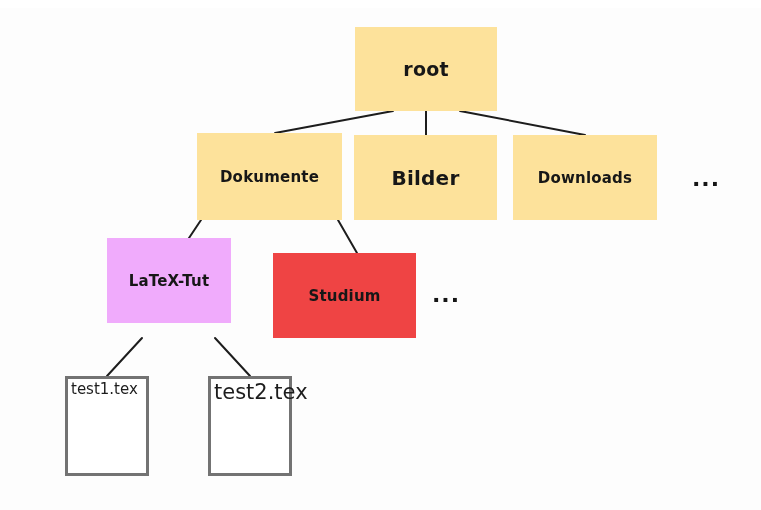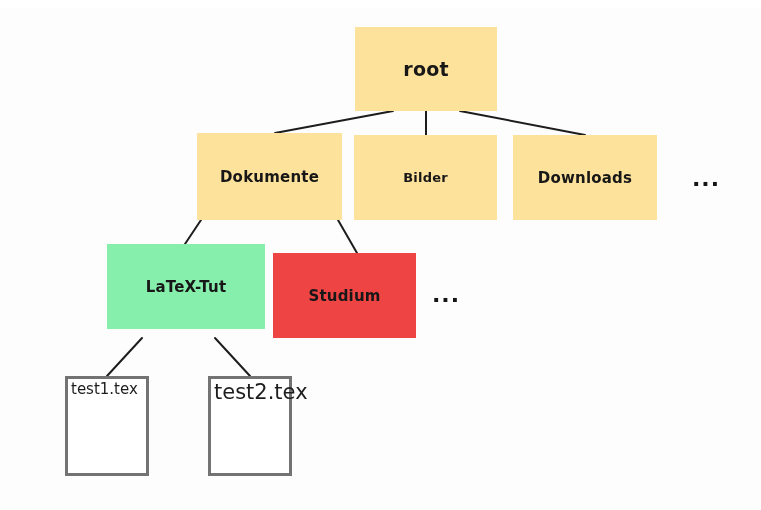--- a/index.html
+++ b/index.html
@@ -88,28 +88,28 @@
 
   <div class="node folder" style="left: 355px; top: 19px; width: 142px; height: 84px; background: rgb(253, 226, 155);">
     <span class="node-label" style="font-size: 19px;">root</span>
   </div>
 
   <div class="node folder" style="left: 197px; top: 125px; width: 145px; height: 87px; background: rgb(253, 226, 155);">
     <span class="node-label" style="font-size: 15px;">Dokumente</span>
   </div>
 
   <div class="node folder" style="left: 354px; top: 127px; width: 143px; height: 85px; background: rgb(253, 226, 155);">
-    <span class="node-label" style="font-size: 13px; text-align: center;">Bilder</span>
+    <span class="node-label" style="font-size: 20px; text-align: center;">Bilder</span>
   </div>
 
   <div class="node folder" style="left: 513px; top: 127px; width: 144px; height: 85px; background: rgb(253, 226, 155);">
     <span class="node-label" style="font-size: 15px;">Downloads</span>
   </div>
 
-  <div class="node folder" style="left: 107px; top: 236px; width: 158px; height: 85px; background: #86efac;">
+  <div class="node folder" style="left: 107px; top: 230px; width: 124px; height: 85px; background: #f0abfc;">
     <span class="node-label" style="font-size: 15px;">LaTeX-Tut</span>
   </div>
 
   <div class="node folder" style="left: 273px; top: 245px; width: 143px; height: 85px; background: #ef4444;">
     <span class="node-label" style="font-size: 15px;">Studium</span>
   </div>
 
   <div class="node file" style="left: 65px; top: 368px; width: 84px; height: 100px; background: rgb(255, 255, 255); border-color: rgb(115, 115, 115);">
     <span class="node-label" style="font-size: 15px;">test1.tex</span>
   </div>

